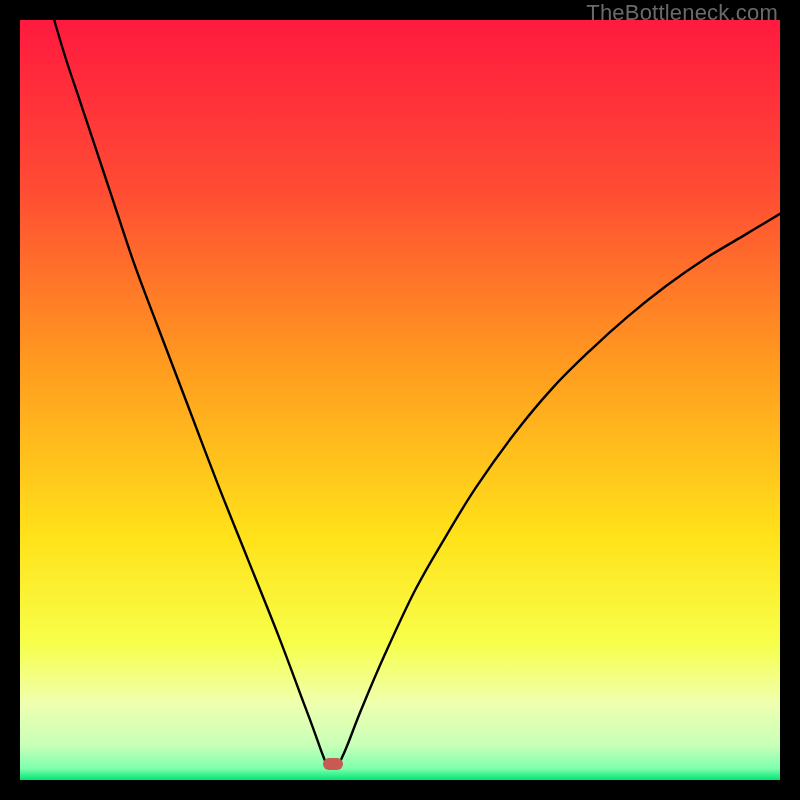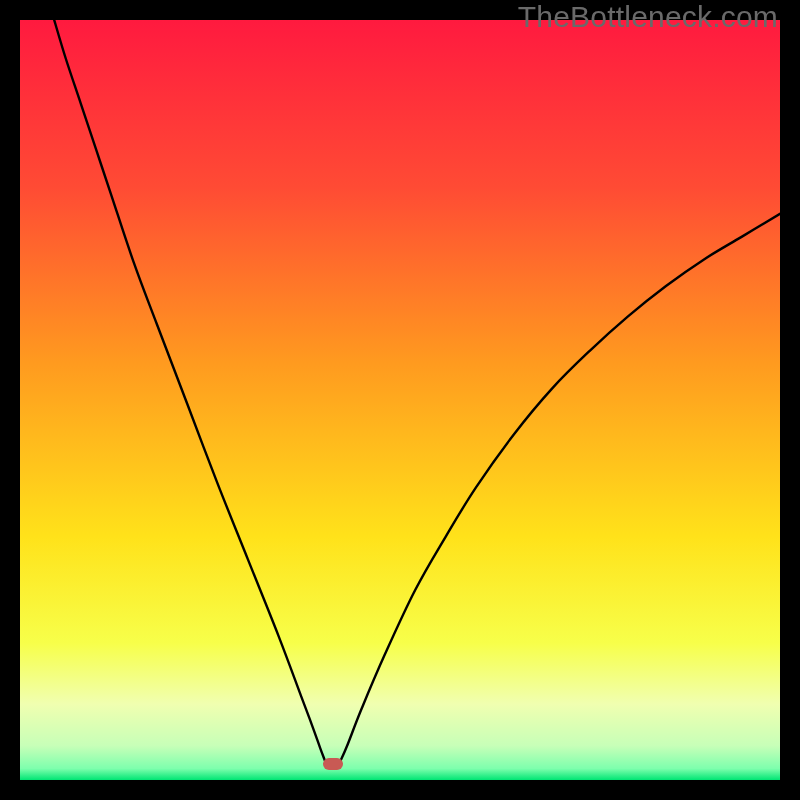--- a/index.html
+++ b/index.html
@@ -24,21 +24,21 @@
     left: 0;
     top: 0;
     width: 760px;
     height: 760px;
   }
   .watermark {
     position: absolute;
     top: 0px;
     right: 22px;
     color: #6a6a6a;
-    font-size: 30px;
+    font-size: 22px;
     font-weight: 500;
     letter-spacing: 0.2px;
   }
   .marker {
     position: absolute;
     width: 20px;
     height: 12px;
     background: #c85a54;
     border-radius: 6px;
     transform: translate(-50%, -50%);

